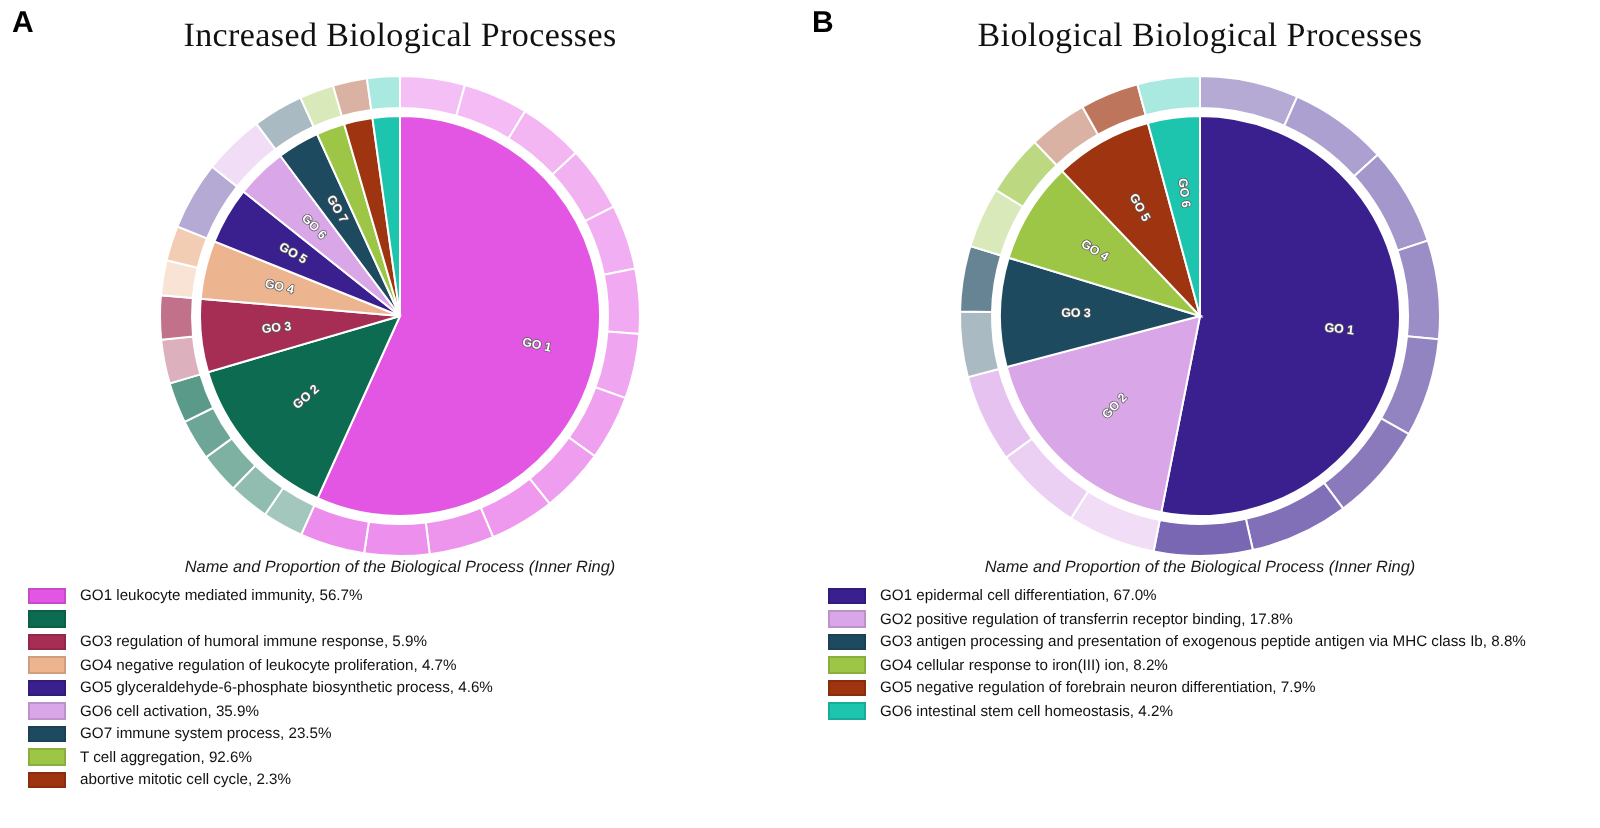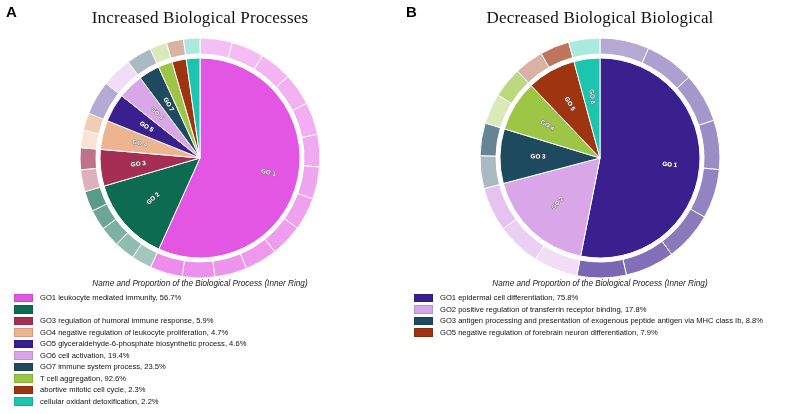--- a/index.html
+++ b/index.html
@@ -124,45 +124,41 @@
         <li class="legend-row">
           <span class="swatch" style="background: rgb(237, 180, 144);"></span>
           <span class="legend-text">GO4 negative regulation of leukocyte proliferation, 4.7%</span>
         </li>
         <li class="legend-row">
           <span class="swatch" style="background: rgb(58, 31, 143);"></span>
           <span class="legend-text">GO5 glyceraldehyde-6-phosphate biosynthetic process, 4.6%</span>
         </li>
         <li class="legend-row">
           <span class="swatch" style="background: rgb(217, 166, 232);"></span>
-          <span class="legend-text">GO6 cell activation, 19.4%</span>
+          <span class="legend-text">GO6 cell activation, 35.9%</span>
         </li>
         <li class="legend-row">
           <span class="swatch" style="background: rgb(30, 74, 96);"></span>
           <span class="legend-text">GO7 immune system process, 23.5%</span>
         </li>
         <li class="legend-row">
           <span class="swatch" style="background: rgb(157, 198, 70);"></span>
           <span class="legend-text">T cell aggregation, 92.6%</span>
         </li>
         <li class="legend-row">
           <span class="swatch" style="background: rgb(158, 52, 16);"></span>
           <span class="legend-text">abortive mitotic cell cycle, 2.3%</span>
         </li>
-        <li class="legend-row">
-          <span class="swatch" style="background: rgb(29, 196, 174);"></span>
-          <span class="legend-text">cellular oxidant detoxification, 2.2%</span>
-        </li>
       </ul>
   </div>
 </div>
 
 <div class="panel" id="panel-b">
   <div class="panel-letter">B</div>
-  <div class="chart-title">Decreased Biological Biological</div>
+  <div class="chart-title">Biological Biological Processes</div>
   <div class="pie-wrap">
     <svg class="pie-svg" id="svg-b" width="400" height="244" viewBox="0 0 400 244">
         <path d="M 200 120 L 200 20 A 100 100 0 1 1 180.64505319491403 218.1090517443334 Z" fill="#3a1f8f" stroke="#ffffff" stroke-width="1"></path>
         <path d="M 200 0 A 120 120 0 0 1 248.60741618344494 10.285283156864608 L 242.1264273589856 24.913912069282674 A 104 104 0 0 0 200 16 Z" fill="#b4aad4" stroke="#ffffff" stroke-width="1"></path>
         <path d="M 248.60741618344494 10.285283156864608 A 120 120 0 0 1 288.88248171738496 39.37801513384376 L 277.031484155067 50.12761311599792 A 104 104 0 0 0 242.1264273589856 24.913912069282674 Z" fill="#aca0d0" stroke="#ffffff" stroke-width="1"></path>
         <path d="M 288.88248171738496 39.37801513384376 A 120 120 0 0 1 313.9211890488559 82.29107949443741 L 298.7316971756751 87.31893556184576 A 104 104 0 0 0 277.031484155067 50.12761311599792 Z" fill="#a397cb" stroke="#ffffff" stroke-width="1"></path>
         <path d="M 313.9211890488559 82.29107949443741 A 120 120 0 0 1 319.431368264757 131.66825927068788 L 303.50718582945603 130.1124913679295 A 104 104 0 0 0 298.7316971756751 87.31893556184576 Z" fill="#9b8dc6" stroke="#ffffff" stroke-width="1"></path>
         <path d="M 319.431368264757 131.66825927068788 A 120 120 0 0 1 304.4684568070781 179.04524987115946 L 290.53932923280104 171.17254988833818 A 104 104 0 0 0 303.50718582945603 130.1124913679295 Z" fill="#9283c1" stroke="#ffffff" stroke-width="1"></path>
         <path d="M 304.4684568070781 179.04524987115946 A 120 120 0 0 1 271.5974176957079 216.30062190508602 L 262.0510953362802 203.4605389844079 A 104 104 0 0 0 290.53932923280104 171.17254988833818 Z" fill="#8a7abc" stroke="#ffffff" stroke-width="1"></path>
         <path d="M 271.5974176957079 216.30062190508602 A 120 120 0 0 1 226.4530500126599 237.0480078644131 L 222.9259766776386 221.44160681582468 A 104 104 0 0 0 262.0510953362802 203.4605389844079 Z" fill="#8170b8" stroke="#ffffff" stroke-width="1"></path>
@@ -188,29 +184,37 @@
         <path d="M 200 120 L 173.91584937101015 23.461836116672657 A 100 100 0 0 1 199.9999999999999 20 Z" fill="#1dc4ae" stroke="#ffffff" stroke-width="1"></path>
         <path d="M 168.69901924521218 4.154203340007186 A 120 120 0 0 1 199.99999999999986 0 L 199.9999999999999 16 A 104 104 0 0 0 172.87248334585058 19.600309561339557 Z" fill="#a9e9e0" stroke="#ffffff" stroke-width="1"></path>
         <text x="191.84300973627842" y="58.5389268736906" text-anchor="middle" dominant-baseline="middle" transform="rotate(82.43999999999994 191.84300973627842 58.5389268736906)" class="slice-label">GO 6</text>
       </svg>
   </div>
   <div class="legend">
     <div class="legend-title">Name and Proportion of the Biological Process (Inner Ring)</div>
     <ul class="legend-rows" id="legend-rows-b">
         <li class="legend-row">
           <span class="swatch" style="background: rgb(58, 31, 143);"></span>
-          <span class="legend-text">GO1 epidermal cell differentiation, 75.8%</span>
+          <span class="legend-text">GO1 epidermal cell differentiation, 67.0%</span>
         </li>
         <li class="legend-row">
           <span class="swatch" style="background: rgb(217, 166, 232);"></span>
           <span class="legend-text">GO2 positive regulation of transferrin receptor binding, 17.8%</span>
         </li>
         <li class="legend-row">
           <span class="swatch" style="background: rgb(30, 74, 96);"></span>
           <span class="legend-text">GO3 antigen processing and presentation of exogenous peptide antigen via MHC class Ib, 8.8%</span>
         </li>
         <li class="legend-row">
+          <span class="swatch" style="background: rgb(157, 198, 70);"></span>
+          <span class="legend-text">GO4 cellular response to iron(III) ion, 8.2%</span>
+        </li>
+        <li class="legend-row">
           <span class="swatch" style="background: rgb(158, 52, 16);"></span>
           <span class="legend-text">GO5 negative regulation of forebrain neuron differentiation, 7.9%</span>
         </li>
+        <li class="legend-row">
+          <span class="swatch" style="background: rgb(29, 196, 174);"></span>
+          <span class="legend-text">GO6 intestinal stem cell homeostasis, 4.2%</span>
+        </li>
       </ul>
   </div>
 </div>
 
 </body></html>

